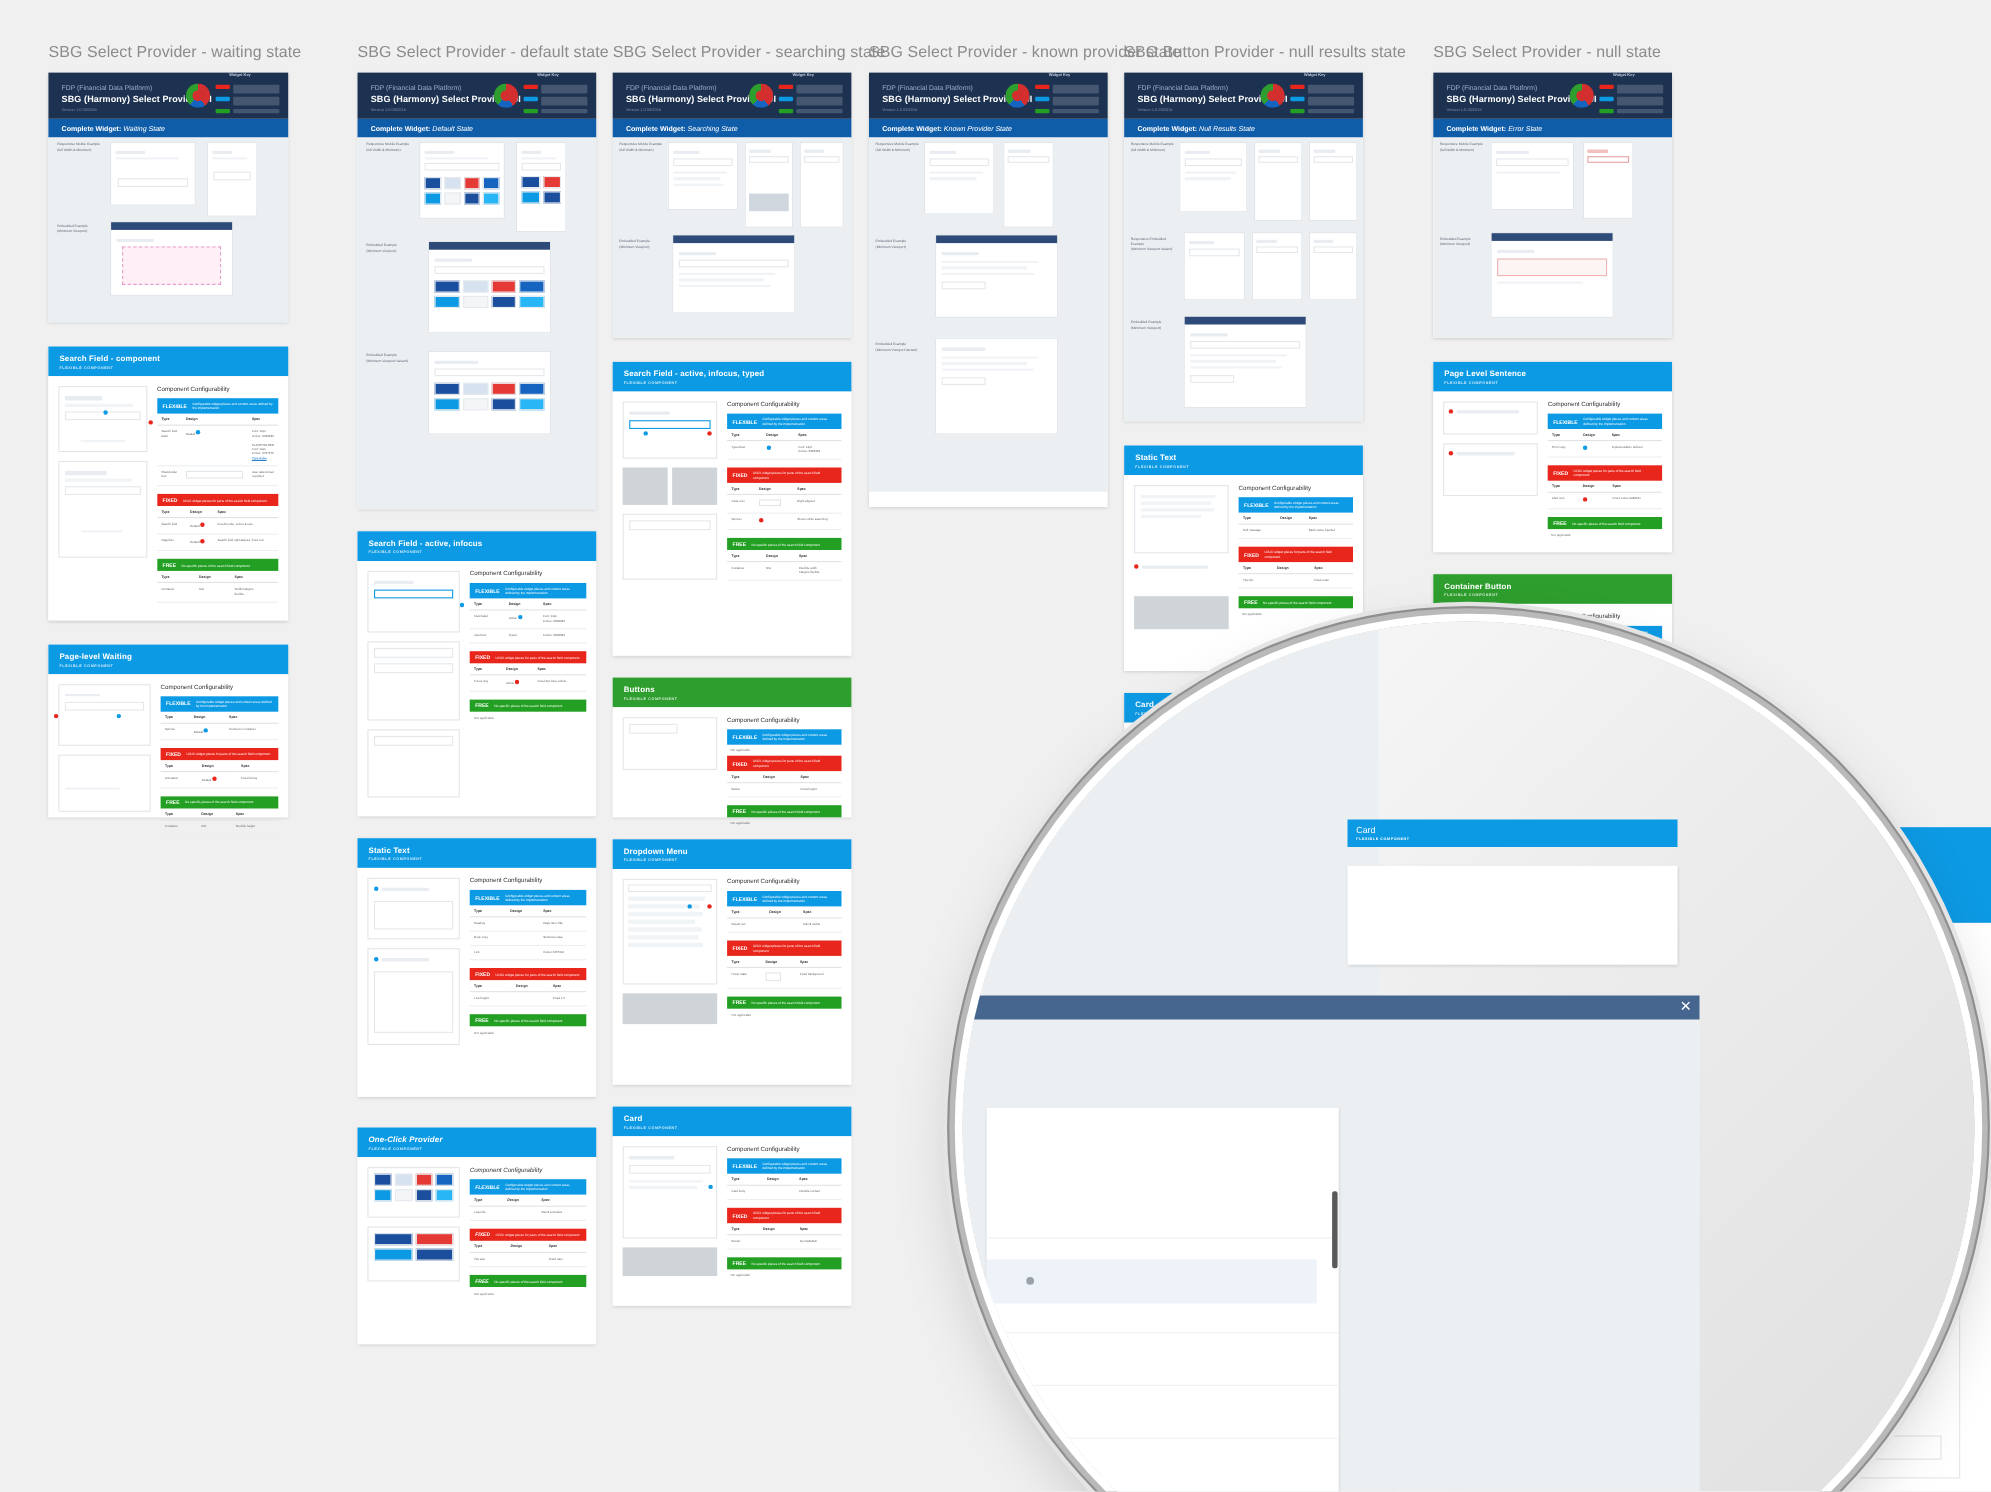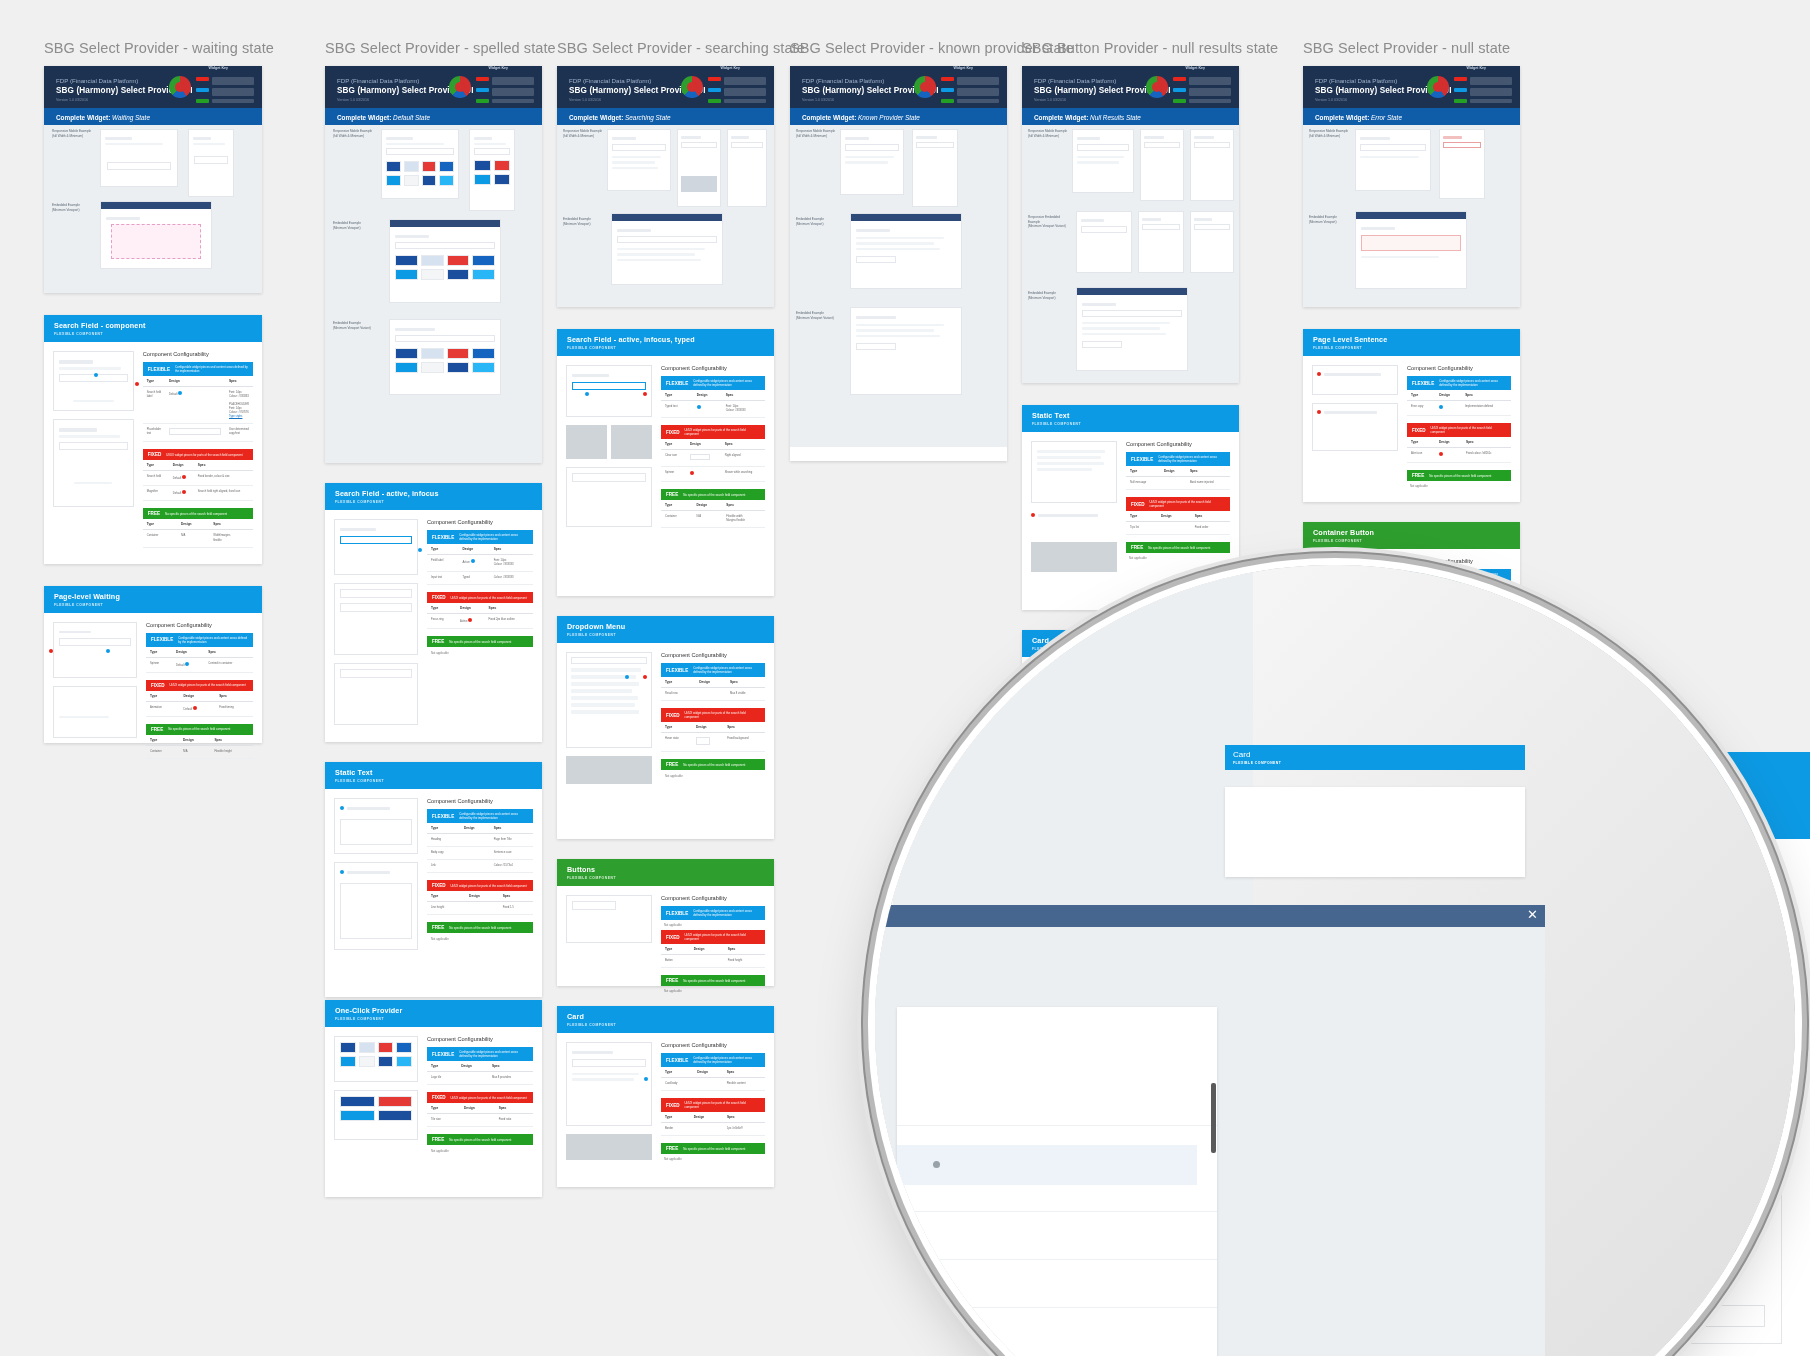--- a/index.html
+++ b/index.html
@@ -367,21 +367,21 @@
                   <td>Flexible height</td>
                 </tr>
           </tbody>
             </table>
         </div>
       </div>
     </div>
   </div>
 
   <div class="col" style="left:325px; width:217px;">
-    <div class="col-title">SBG Select Provider - spelled state</div>
+    <div class="col-title">SBG Select Provider - default state</div>
     <div class="sheet">
       <div class="brand">
         <div class="plat">FDP (Financial Data Platform)</div>
         <div class="name">SBG (Harmony) Select Provider UI</div>
         <div class="ver">Version 1.0 03/2016</div>
         <div class="keytitle">Widget Key</div>
         <div class="key">
           <div class="donut"></div>
           <div class="legend">
             <div class="legrow">
@@ -617,21 +617,21 @@
             </table>
           <div class="band free">
               <span>FREE</span>
               <span class="desc">No specific pieces of the search field component</span>
             </div>
           <div style="font-size:2.8px;color:#777;padding:4px">Not applicable</div>
         </div>
       </div>
     </div>
 
-    <div class="sheet" style="margin-top:3px;">
+    <div class="sheet" style="margin-top:28px;font-style:italic;">
       <div class="sechdr">
         <div class="t">One-Click Provider</div>
         <div class="s">FLEXIBLE COMPONENT</div>
       </div>
       <div class="secbody" style="display:flex;gap:9px;height:170px;">
         <div style="width:84px;">
           <div class="mock" style="height:46px;padding:5px;">
             <div class="logos">
                 <span class="logo" style="background:#1a4fa0"></span>
                 <span class="logo" style="background:#d6e2f0"></span>
@@ -836,20 +836,65 @@
                   <th>Design</th>
                   <th>Spec</th>
                 </tr>
             <tr>
                   <td>Container</td>
                   <td>N/A</td>
                   <td>Flexible width<br>Margins flexible</td>
                 </tr>
           </tbody>
             </table>
+        </div>
+      </div>
+    </div>
+
+    <div class="sheet" style="margin-top:20px;">
+      <div class="sechdr green">
+          <div class="t">Buttons</div>
+          <div class="s">FLEXIBLE COMPONENT</div>
+        </div>
+      <div class="secbody" style="display:flex;gap:9px;height:100px;">
+        <div style="width:86px;">
+          <div class="mock" style="height:48px;padding:5px;">
+              <div class="mockbox" style="height:9px;width:60%"></div>
+            </div>
+        </div>
+        <div style="flex:1;">
+          <div class="cfgtitle">Component Configurability</div>
+          <div class="band flex">
+              <span>FLEXIBLE</span>
+              <span class="desc">Configurable widget pieces and content areas defined by the implementation</span>
+            </div>
+          <div style="font-size:2.8px;color:#777;padding:3px">Not applicable</div>
+          <div class="band fixed">
+              <span>FIXED</span>
+              <span class="desc">UI/UX widget pieces for parts of the search field component</span>
+            </div>
+          <table class="tbl">
+            <tbody>
+                <tr>
+                  <th>Type</th>
+                  <th>Design</th>
+                  <th>Spec</th>
+                </tr>
+            <tr>
+                  <td>Button</td>
+                  <td></td>
+                  <td>Fixed height</td>
+                </tr>
+          </tbody>
+            </table>
+          <div class="band free">
+              <span>FREE</span>
+              <span class="desc">No specific pieces of the search field component</span>
+            </div>
+          <div style="font-size:2.8px;color:#777;padding:3px">Not applicable</div>
         </div>
       </div>
     </div>
 
     <div class="sheet" style="margin-top:20px;">
       <div class="sechdr">
           <div class="t">Dropdown Menu</div>
           <div class="s">FLEXIBLE COMPONENT</div>
         </div>
       <div class="secbody" style="display:flex;gap:9px;height:196px;">
@@ -911,65 +956,20 @@
           <div class="band free">
               <span>FREE</span>
               <span class="desc">No specific pieces of the search field component</span>
             </div>
           <div style="font-size:2.8px;color:#777;padding:4px">Not applicable</div>
         </div>
       </div>
     </div>
 
     <div class="sheet" style="margin-top:20px;">
-      <div class="sechdr green">
-          <div class="t">Buttons</div>
-          <div class="s">FLEXIBLE COMPONENT</div>
-        </div>
-      <div class="secbody" style="display:flex;gap:9px;height:100px;">
-        <div style="width:86px;">
-          <div class="mock" style="height:48px;padding:5px;">
-              <div class="mockbox" style="height:9px;width:60%"></div>
-            </div>
-        </div>
-        <div style="flex:1;">
-          <div class="cfgtitle">Component Configurability</div>
-          <div class="band flex">
-              <span>FLEXIBLE</span>
-              <span class="desc">Configurable widget pieces and content areas defined by the implementation</span>
-            </div>
-          <div style="font-size:2.8px;color:#777;padding:3px">Not applicable</div>
-          <div class="band fixed">
-              <span>FIXED</span>
-              <span class="desc">UI/UX widget pieces for parts of the search field component</span>
-            </div>
-          <table class="tbl">
-            <tbody>
-                <tr>
-                  <th>Type</th>
-                  <th>Design</th>
-                  <th>Spec</th>
-                </tr>
-            <tr>
-                  <td>Button</td>
-                  <td></td>
-                  <td>Fixed height</td>
-                </tr>
-          </tbody>
-            </table>
-          <div class="band free">
-              <span>FREE</span>
-              <span class="desc">No specific pieces of the search field component</span>
-            </div>
-          <div style="font-size:2.8px;color:#777;padding:3px">Not applicable</div>
-        </div>
-      </div>
-    </div>
-
-    <div class="sheet" style="margin-top:20px;">
       <div class="sechdr">
           <div class="t">Card</div>
           <div class="s">FLEXIBLE COMPONENT</div>
         </div>
       <div class="secbody" style="display:flex;gap:9px;height:154px;">
         <div style="width:86px;position:relative;">
           <div class="mock" style="height:84px;padding:5px;">
             <div class="mockline" style="width:55%"></div>
               <div class="mockbox" style="margin-top:5px;height:8px"></div>
             <div class="mockline sh" style="width:90%;margin-top:6px"></div>

